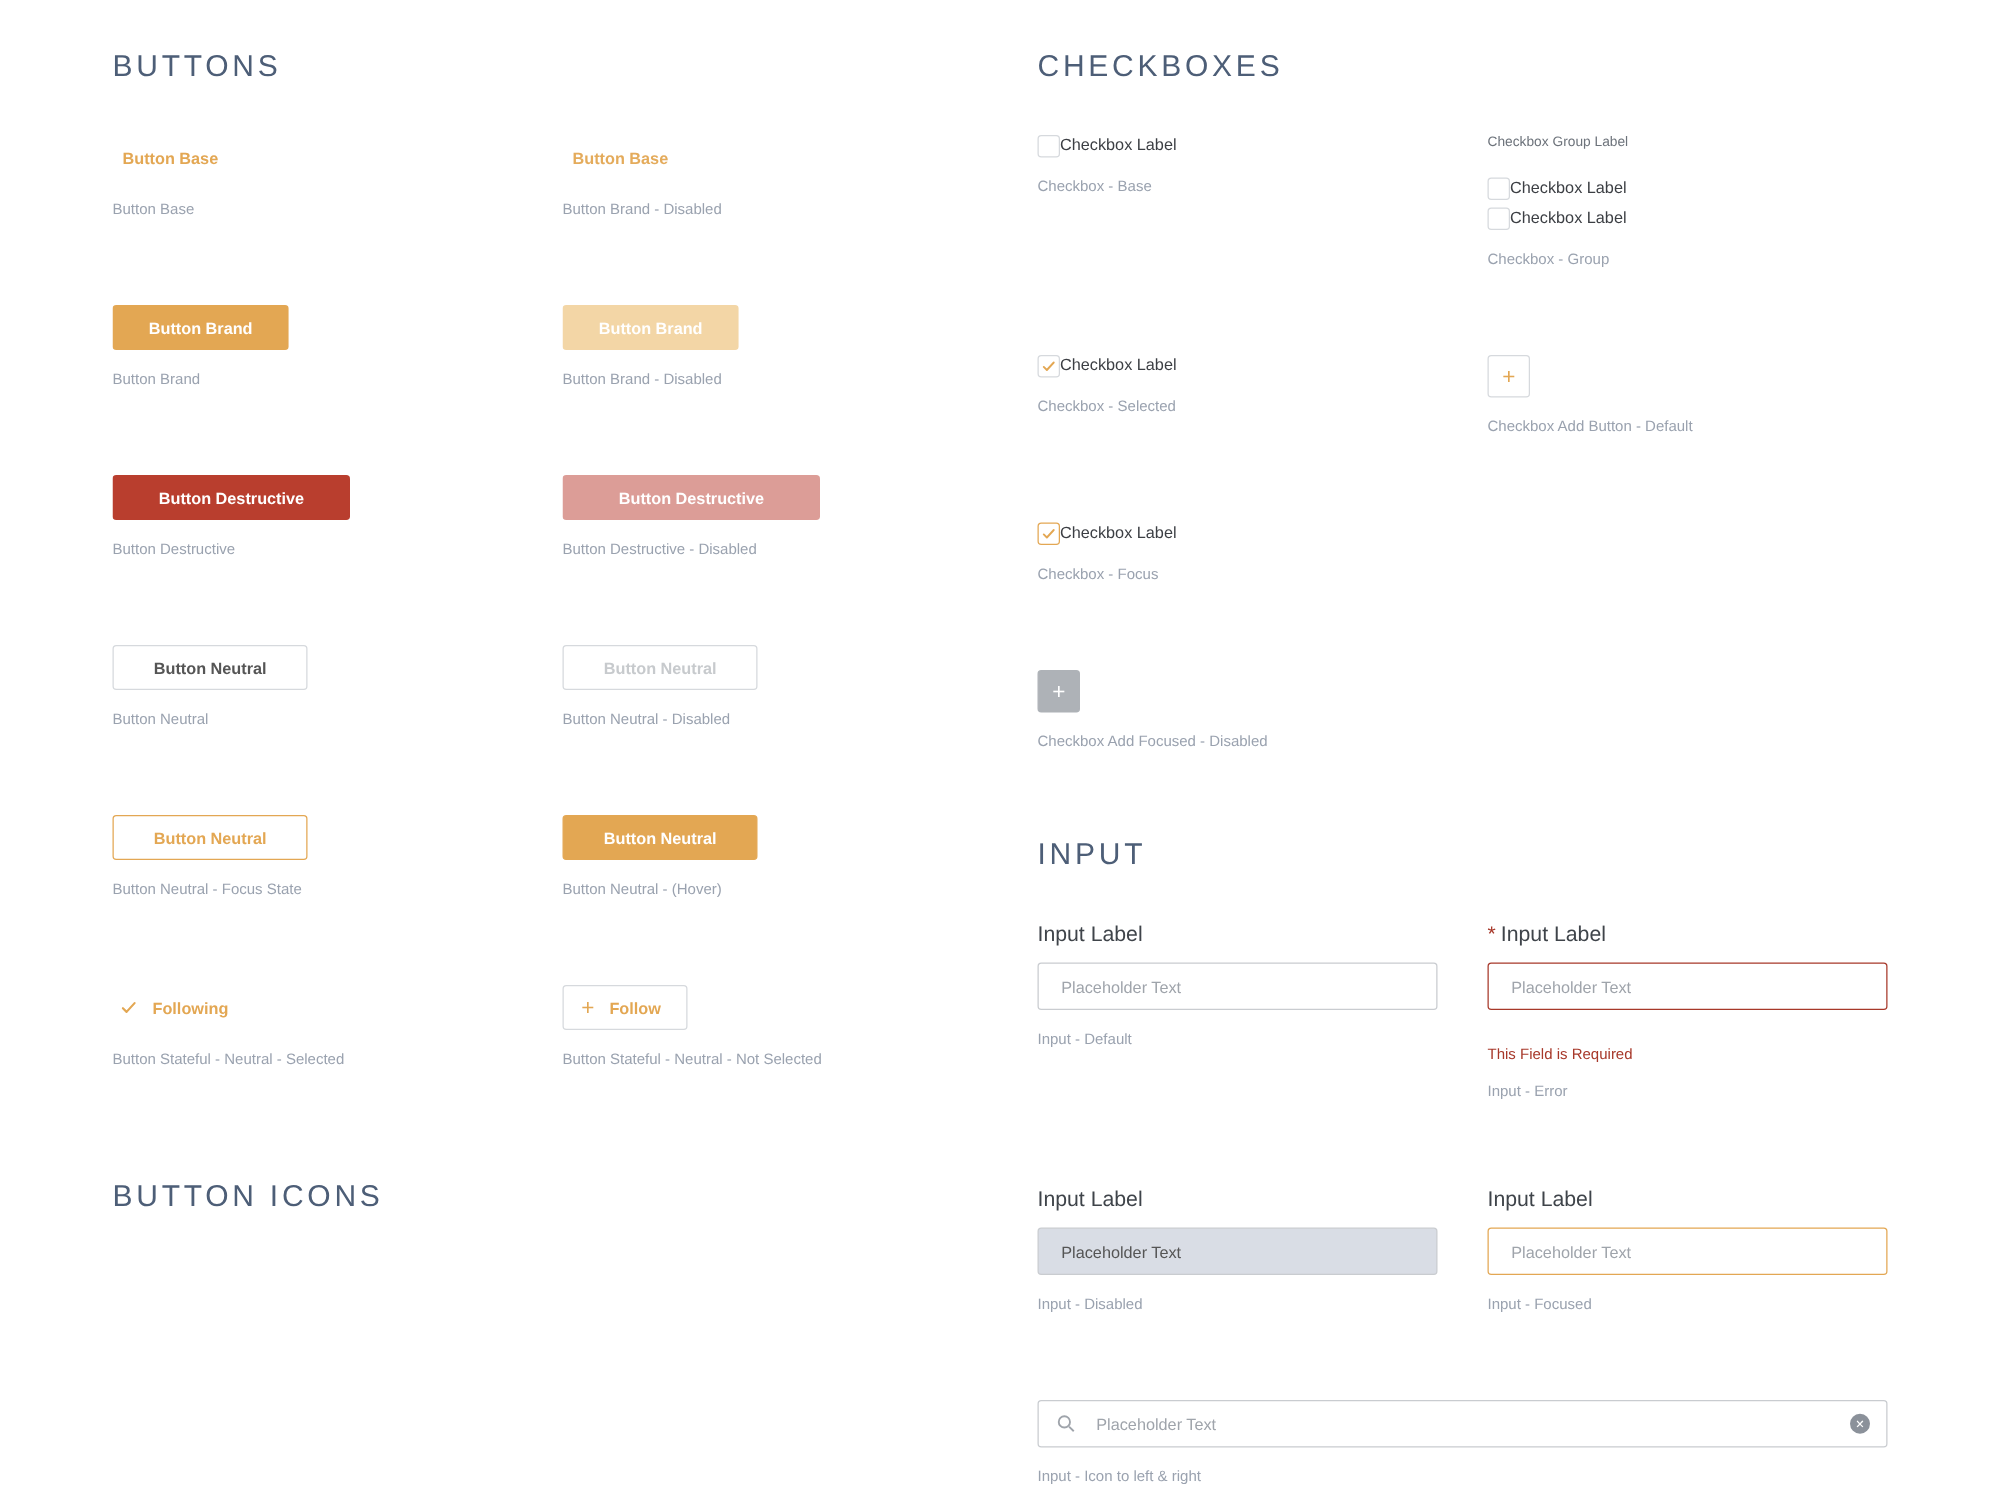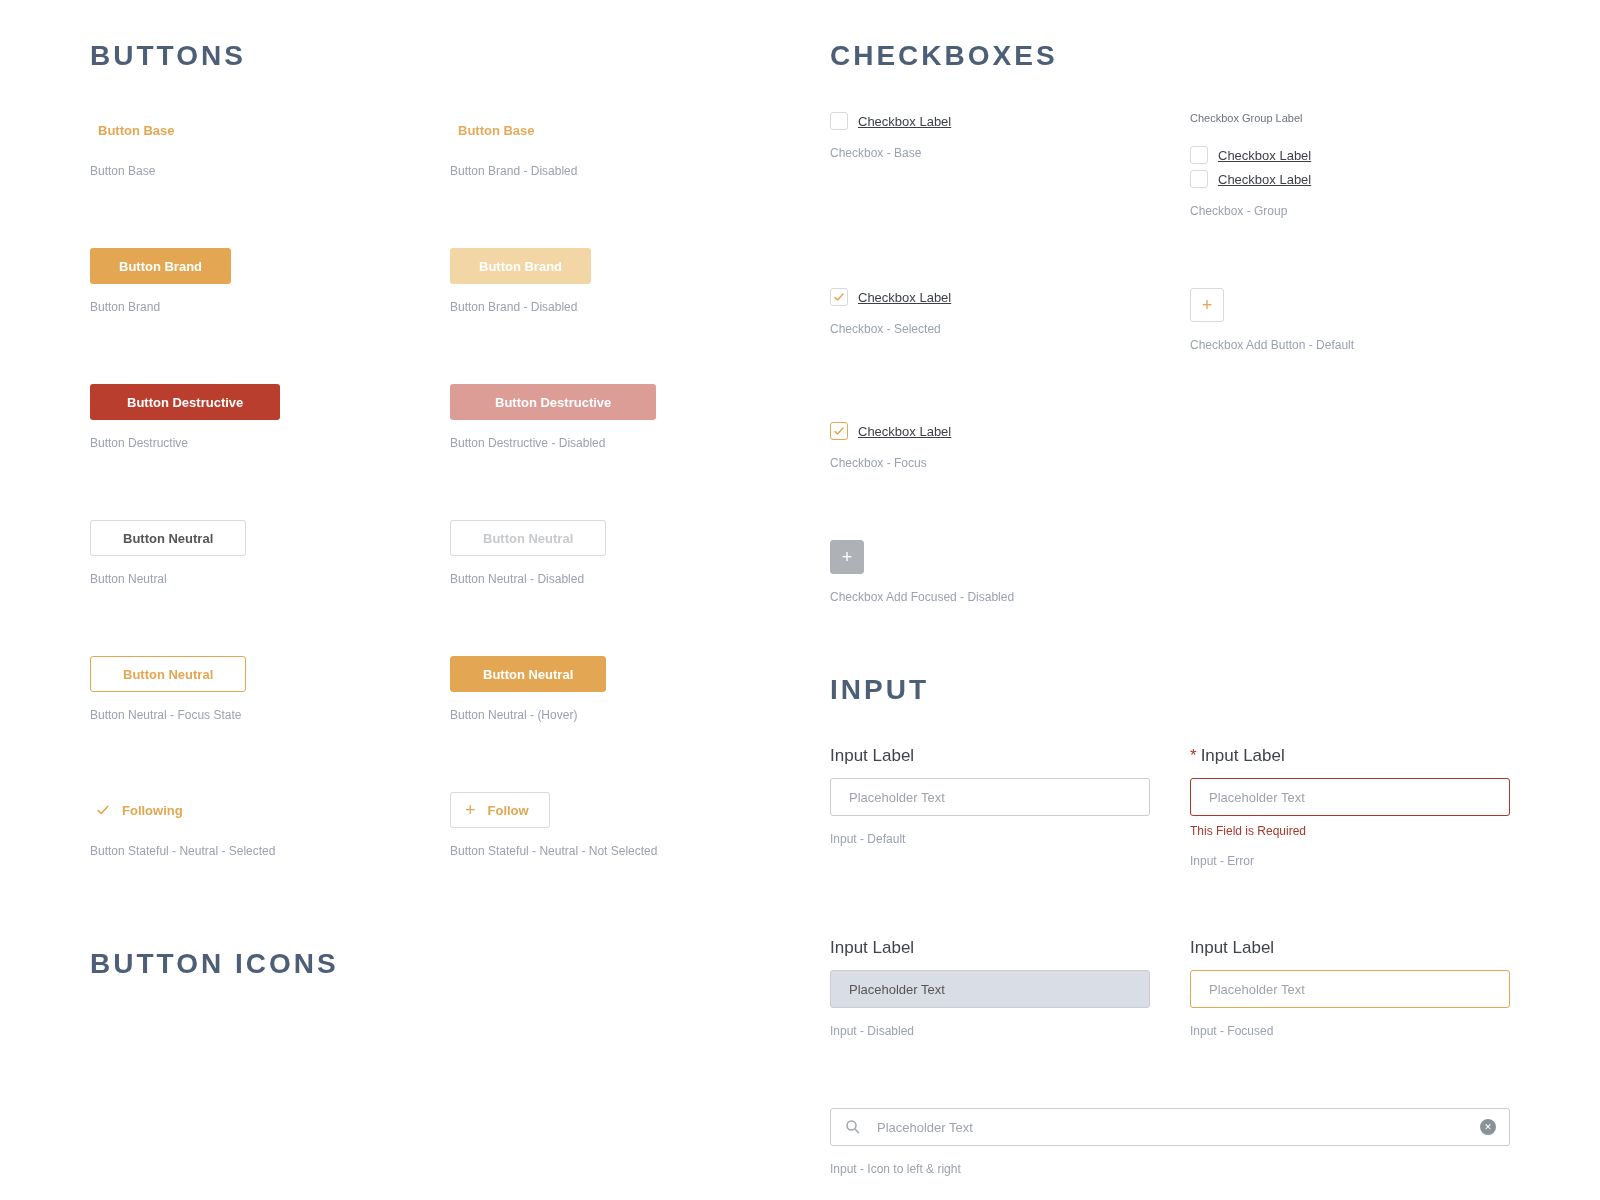--- a/index.html
+++ b/index.html
@@ -29,22 +29,22 @@
     color:var(--text);
     width:1600px;
   }
   .page{
     display:flex;
     padding:0 90px;
     gap:60px;
   }
   .col{flex:1;min-width:0;}
   h2.section{
-    font-size:28px;
-    font-weight:700;
+    font-size:24px;
+    font-weight:400;
     letter-spacing:3px;
     color:var(--heading);
     margin:0 0 40px;
   }
   .caption{
     font-size:12px;
     color:var(--caption);
     margin-top:16px;
   }
   .grid2{
@@ -83,21 +83,21 @@
     display:inline-flex;align-items:center;gap:12px;
     height:36px;padding:0 20px 0 14px;
     border:1px solid var(--border);border-radius:3px;
     font-size:13px;font-weight:600;color:var(--brand);
     background:#fff;cursor:pointer;
   }
   .btn-stateful.selected{border:none;padding-left:6px;}
   .plus-icon::before{content:"+";font-size:18px;font-weight:400;}
   .check-icon svg{width:14px;height:14px;display:block;}
   
-  .cb-row{display:flex;align-items:center;gap:10px;text-decoration:underline;}
+  .cb-row{display:flex;align-items:flex-start;}
   .cb{
     width:18px;height:18px;border:1px solid var(--border);border-radius:3px;
     display:flex;align-items:center;justify-content:center;background:#fff;
     flex-shrink:0;
   }
   .cb.selected svg,.cb.focus svg{width:12px;height:12px;}
   .cb.focus{border-color:var(--brand);}
   .cb-label{font-size:13px;color:var(--text);}
   .cb-group-lbl{font-size:11px;color:#6d737b;margin-bottom:22px;display:block;}
   .cb-group .cb-row{margin-bottom:6px;}
@@ -112,21 +112,21 @@
   .add-btn.disabled .plus{color:#fff;}
   
   .field-label{font-size:17px;color:var(--input-label);margin-bottom:12px;display:block;}
   .req{color:var(--error);margin-right:4px;}
   .input{
     width:100%;height:38px;border:1px solid var(--input-border);border-radius:3px;
     padding:0 18px;font-size:13px;color:var(--text);background:#fff;outline:none;
   }
   .input::placeholder{color:var(--input-placeholder);}
   .input.error{border-color:var(--error);}
-  .err-msg{font-size:12px;color:var(--error);margin-top:8px;}
+  .err-msg{font-size:12px;color:var(--error);margin-top:28px;}
   .input.disabled{background:var(--input-disabled-bg);color:#555;}
   .input.focused{border-color:var(--brand);}
   .input-icon-wrap{
     position:relative;width:100%;
   }
   .input-icon-wrap .input{padding-left:46px;padding-right:42px;}
   .input-icon-wrap .search-ic{
     position:absolute;left:14px;top:50%;transform:translateY(-50%);
   }
   .input-icon-wrap .clear-ic{

